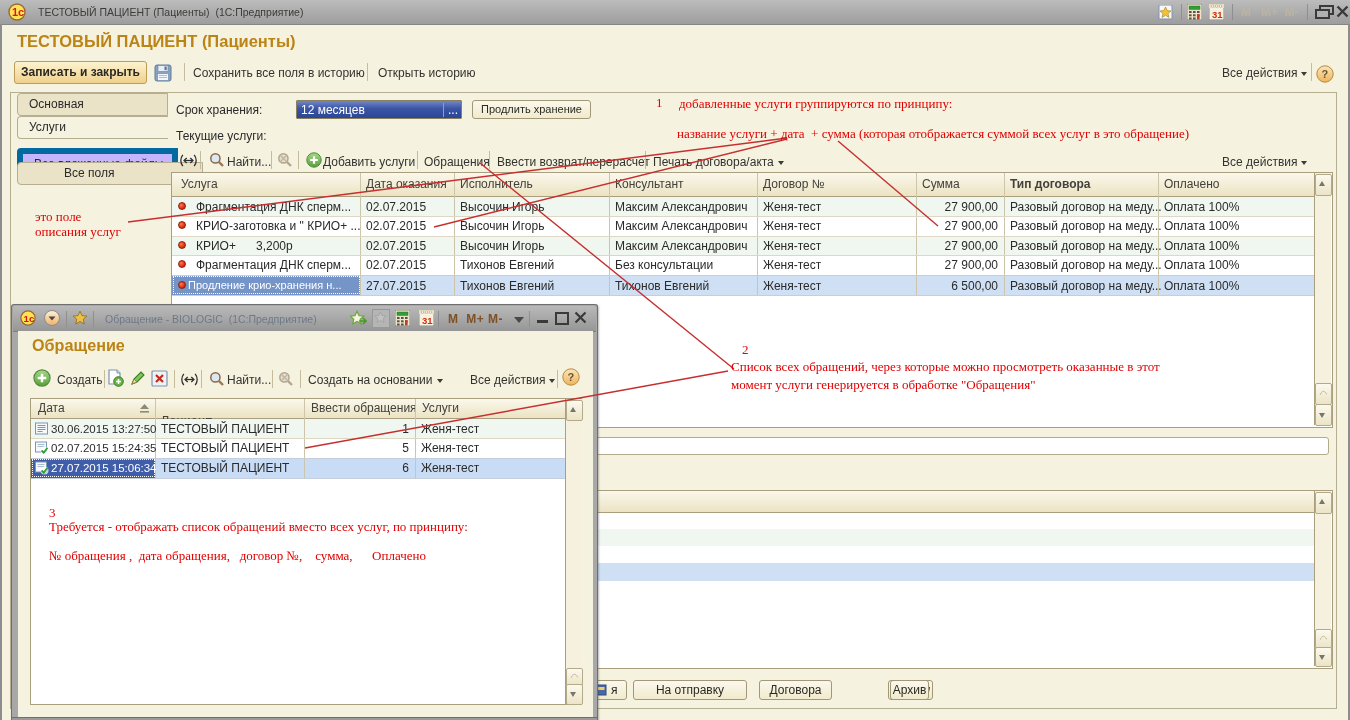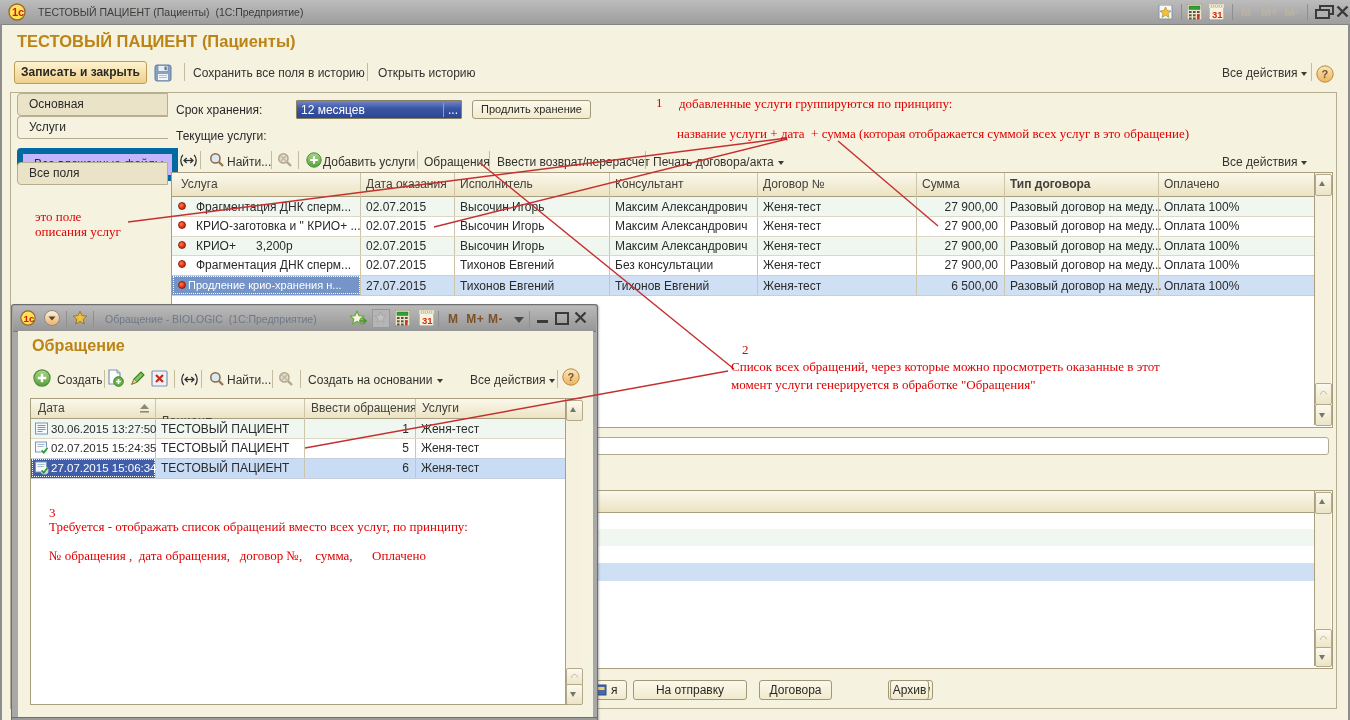--- a/index.html
+++ b/index.html
@@ -100,21 +100,21 @@
       </linearGradient>
     </defs>
   <text x="5.4" y="13" font-family="Liberation Sans" font-size="11" font-weight="bold" fill="#6b5636">?</text>
 </svg>
 
 <div class="a" style="left:10px;top:92px;width:1325px;height:615px;border:1px solid #b6ae90;"></div>
 
 <div class="a" style="left:17px;top:93px;width:149px;height:21px;background:#eae3c8;border:1px solid #b6ae90;border-radius:4px 0 0 4px;line-height:21px;"><span style="margin-left:11px;">Основная</span></div>
 <div class="a" style="left:17px;top:116px;width:150px;height:21px;background:#f6f2e0;border:1px solid #b6ae90;border-right:none;border-radius:4px 0 0 4px;line-height:21px;"><span style="margin-left:11px;">Услуги</span></div>
 <div class="a" style="left:17px;top:148px;width:149px;height:21px;background:#c4b5fd;border:6px solid #0369a1;border-radius:4px 0 0 4px;line-height:21px;"><span style="margin-left:11px;">Все вложенные файлы</span></div>
-<div class="a" style="left:17px;top:162px;width:149px;height:21px;background:#eae3c8;border:1px solid #b6ae90;border-radius:4px 0 0 4px;line-height:21px;"><span style="margin-left:11px;">Все поля</span></div>
+<div class="a" style="left:17px;top:162px;width:149px;height:21px;background:#eae3c8;border:1px solid #b6ae90;border-radius:4px 0 0 4px;line-height:21px;padding-left:35px;"><span style="margin-left:11px;">Все поля</span></div>
 
 <div class="a" style="left:176px;top:103px;">Срок хранения:</div>
 <div class="a" style="left:296px;top:100px;width:164px;height:17px;border:1px solid #89815d;background:linear-gradient(#7286c8,#3a55a4 45%,#2c4697);border-radius:1px;">
   <span style="position:absolute;left:4px;top:2px;color:#fff;">12 месяцев</span>
   <span style="position:absolute;right:3px;top:2px;color:#fff;border-left:1px solid #8a9cd0;padding-left:4px;">...</span>
 </div>
 <div class="btn" style="left:472px;top:100px;width:117px;height:17px;line-height:17px;font-size:11px;">Продлить хранение</div>
 <div class="a" style="left:176px;top:129px;">Текущие услуги:</div>
 
 <svg class="a" style="left:180px;top:153px" width="17" height="15" viewBox="0 0 21 17">

